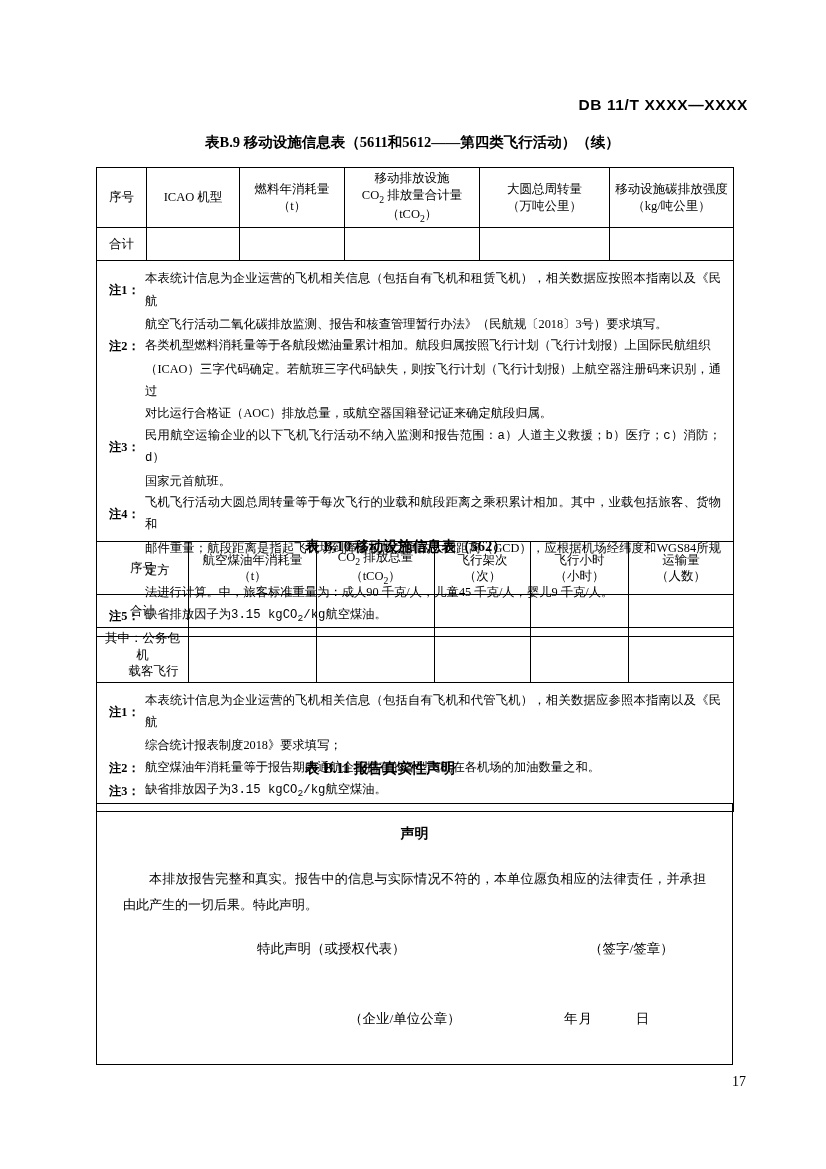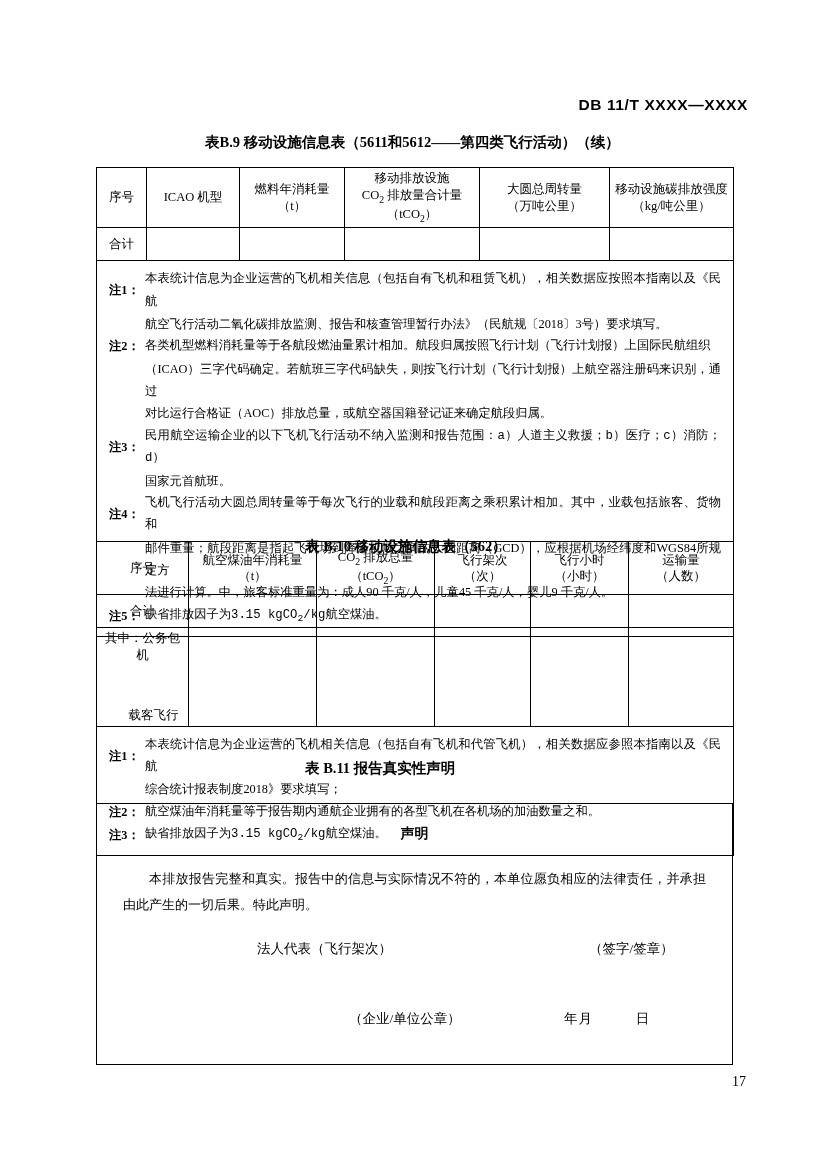--- a/index.html
+++ b/index.html
@@ -96,21 +96,21 @@
   
   #tbl-b9 { left: 96px; top: 167px; width: 637px; }
 
   
   #tbl-b10 { left: 96px; top: 541px; width: 637px; }
   .twoline-label {
     text-align: left;
     padding-left: 2px;
     line-height: 1.45;
   }
-  .twoline-label .l2 { display: block; padding-left: 22px; margin-top: 44px; }
+  .twoline-label .l2 { display: block; padding-left: 22px; }
 
   
   #decl-box {
     position: absolute;
     left: 96px;
     top: 803px;
     width: 637px;
     height: 262px;
     border: 1px solid #000;
     box-sizing: border-box;
@@ -322,21 +322,21 @@
         </td>
       </tr>
     </tbody>
   </table>
 
   <div class="tbl-caption" id="cap-b11">表 B.11 报告真实性声明</div>
 
   <div id="decl-box">
     <div id="decl-para">本排放报告完整和真实。报告中的信息与实际情况不符的，本单位愿负相应的法律责任，并承担由此产生的一切后果。特此声明。</div>
     <div id="decl-title">声明</div>
-    <div class="decl-line" id="decl-rep">法人代表（飞行架次）</div>
+    <div class="decl-line" id="decl-rep">特此声明（或授权代表）</div>
     <div class="decl-line" id="decl-sign">（签字/签章）</div>
     <div class="decl-line" id="decl-seal">（企业/单位公章）</div>
     <div class="decl-line" id="decl-date">
       <span>年月</span>
       <span class="gap"></span>
       <span>日</span>
     </div>
   </div>
 
   <div id="page-num">17</div>

